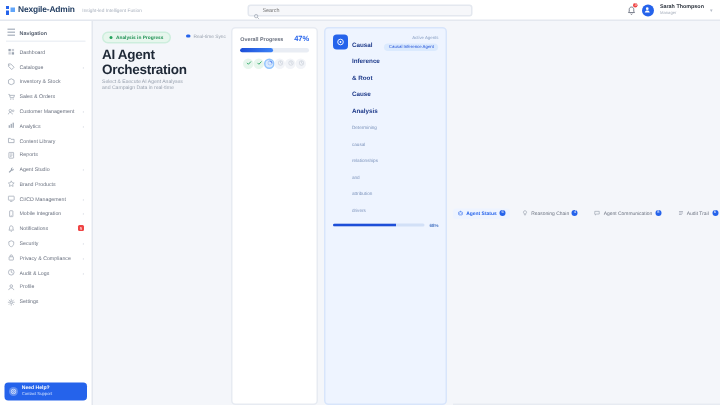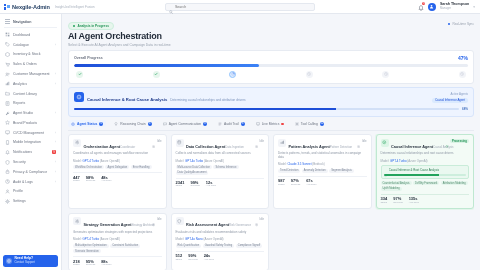--- a/index.html
+++ b/index.html
@@ -83,21 +83,21 @@
     position: absolute; left: 3px; right: 3px; bottom: 3px; background: #2563eb;
     border-radius: 2.5px; padding: 2.5px 3px; display: flex; align-items: center; gap: 2.5px;
   }
   .help-ico { width: 6px; height: 6px; border-radius: 50%; background: rgba(255,255,255,.28); display: flex; align-items: center; justify-content: center; flex: 0 0 6px; }
   .help-ico svg { width: 4px; height: 4px; }
   .help-txt { display: flex; flex-direction: column; line-height: 1.15; }
   .help-title { font-size: 3.4px; font-weight: bold; color: #fff; white-space: nowrap; }
   .help-sub { font-size: 2.8px; color: #cfe0ff; white-space: nowrap; }
 
   
-  .main { flex: 1; min-width: 0; padding: 4px 6px 0 6px; overflow: hidden; display: flex; flex-direction: column; gap: 3.5px; }
+  .main { flex: 1; min-width: 0; padding: 4px 6px 0 6px; overflow: hidden; display: flex; flex-direction: row; gap: 3.5px; }
 
   .page-head-row { display: flex; justify-content: space-between; align-items: flex-start; }
   .pill {
     display: inline-flex; align-items: center; gap: 2px; background: #e7f6ed; color: #1f9254;
     border: 1px solid #cdeedd; border-radius: 6px; padding: 0.8px 4px; font-size: 3.2px; font-weight: bold;
   }
   .pill .pdot { width: 2.4px; height: 2.4px; border-radius: 50%; background: #22a35c; display: block; }
   .page-title { font-size: 9px; font-weight: bold; color: #1f2937; letter-spacing: -0.2px; margin-top: 1.5px; }
   .page-sub { font-size: 3.4px; color: #9aa3b0; margin-top: 1.5px; }
   .head-right { display: flex; align-items: center; gap: 2px; font-size: 3.2px; color: #9aa3b0; white-space: nowrap; padding-top: 4px; }

